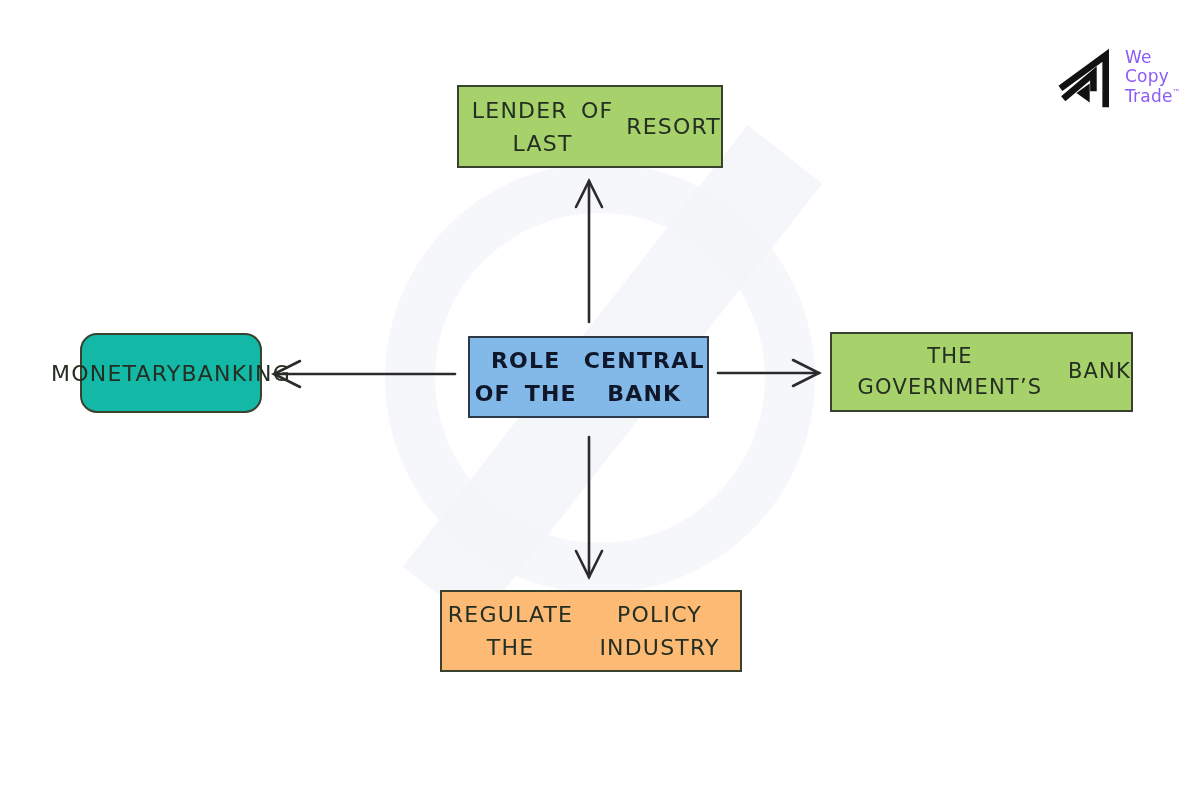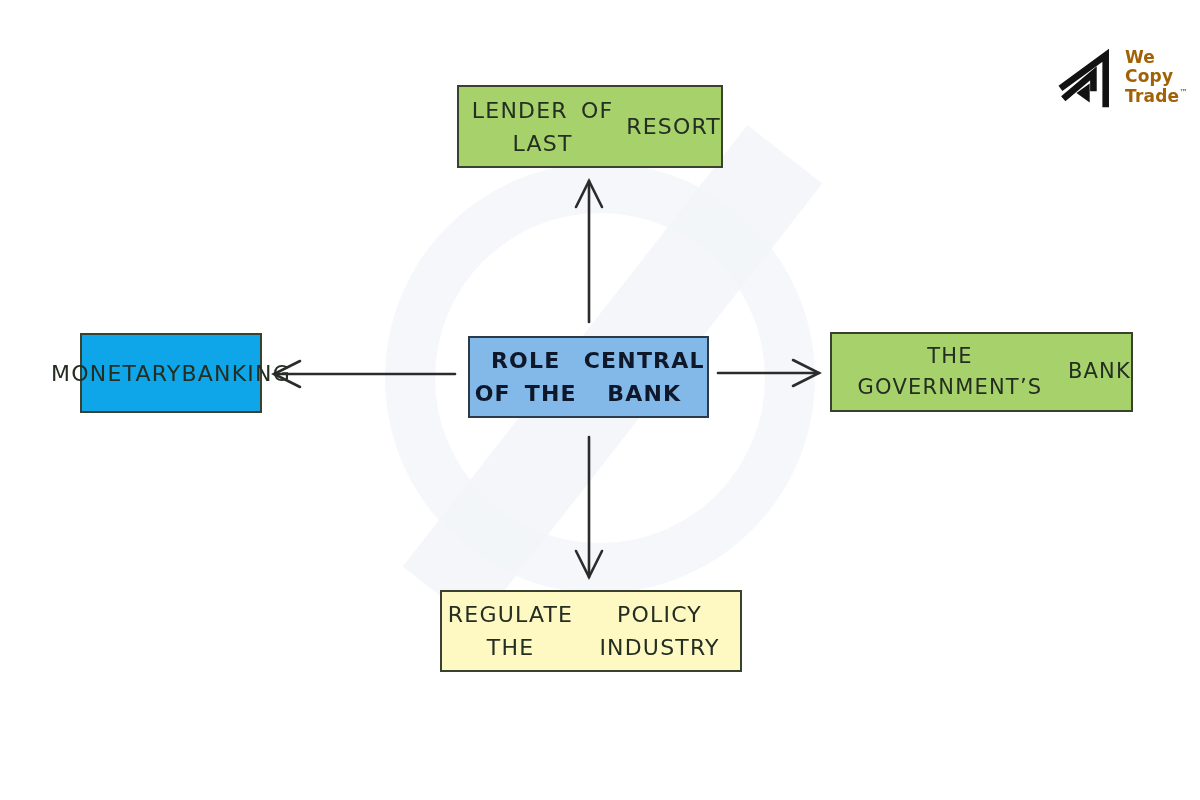--- a/index.html
+++ b/index.html
@@ -59,24 +59,24 @@
 
   
   .logo {
     position: absolute;
     left: 1052px; top: 44px;
     display: flex;
     align-items: center;
     gap: 9px;
   }
   .logo-text {
-    font-weight: bold;
+    font-weight: normal;
     font-size: 17px;
     line-height: 1.13;
-    color: #a16207;
+    color: #8b5cf6;
     letter-spacing: 0.2px;
   }
   .logo-text .tm { font-size: 8px; vertical-align: super; }
 </style>
 </head>
 <body>
 
 <div class="canvas">
 
   <div class="wm-ring"></div>
@@ -105,31 +105,31 @@
         <polyline points="793,360 819,373 793,386"></polyline>
       </g>
     </g>
   </svg>
 
   <div class="node node-top" style="background: rgb(166, 209, 107);">
     <span>LENDER OF LAST</span>
     <span>RESORT</span>
   </div>
 
-  <div class="node node-left" style="background: #0ea5e9;">
+  <div class="node node-left" style="background: #14b8a6; border-radius: 17px;">
     <span>MONETARY</span>
     <span>BANKING</span>
   </div>
 
   <div class="node node-right" style="background: rgb(166, 209, 107);">
     <span>THE GOVERNMENT’S</span>
     <span>BANK</span>
   </div>
 
-  <div class="node node-bottom" style="background: #fef9c3;">
+  <div class="node node-bottom" style="background: #fdba74;">
     <span>REGULATE THE</span>
     <span>POLICY INDUSTRY</span>
   </div>
 
   <div class="node node-center" style="background: rgb(130, 185, 232);">
     <span>ROLE OF THE</span>
     <span>CENTRAL BANK</span>
   </div>
 
   <div class="logo">

